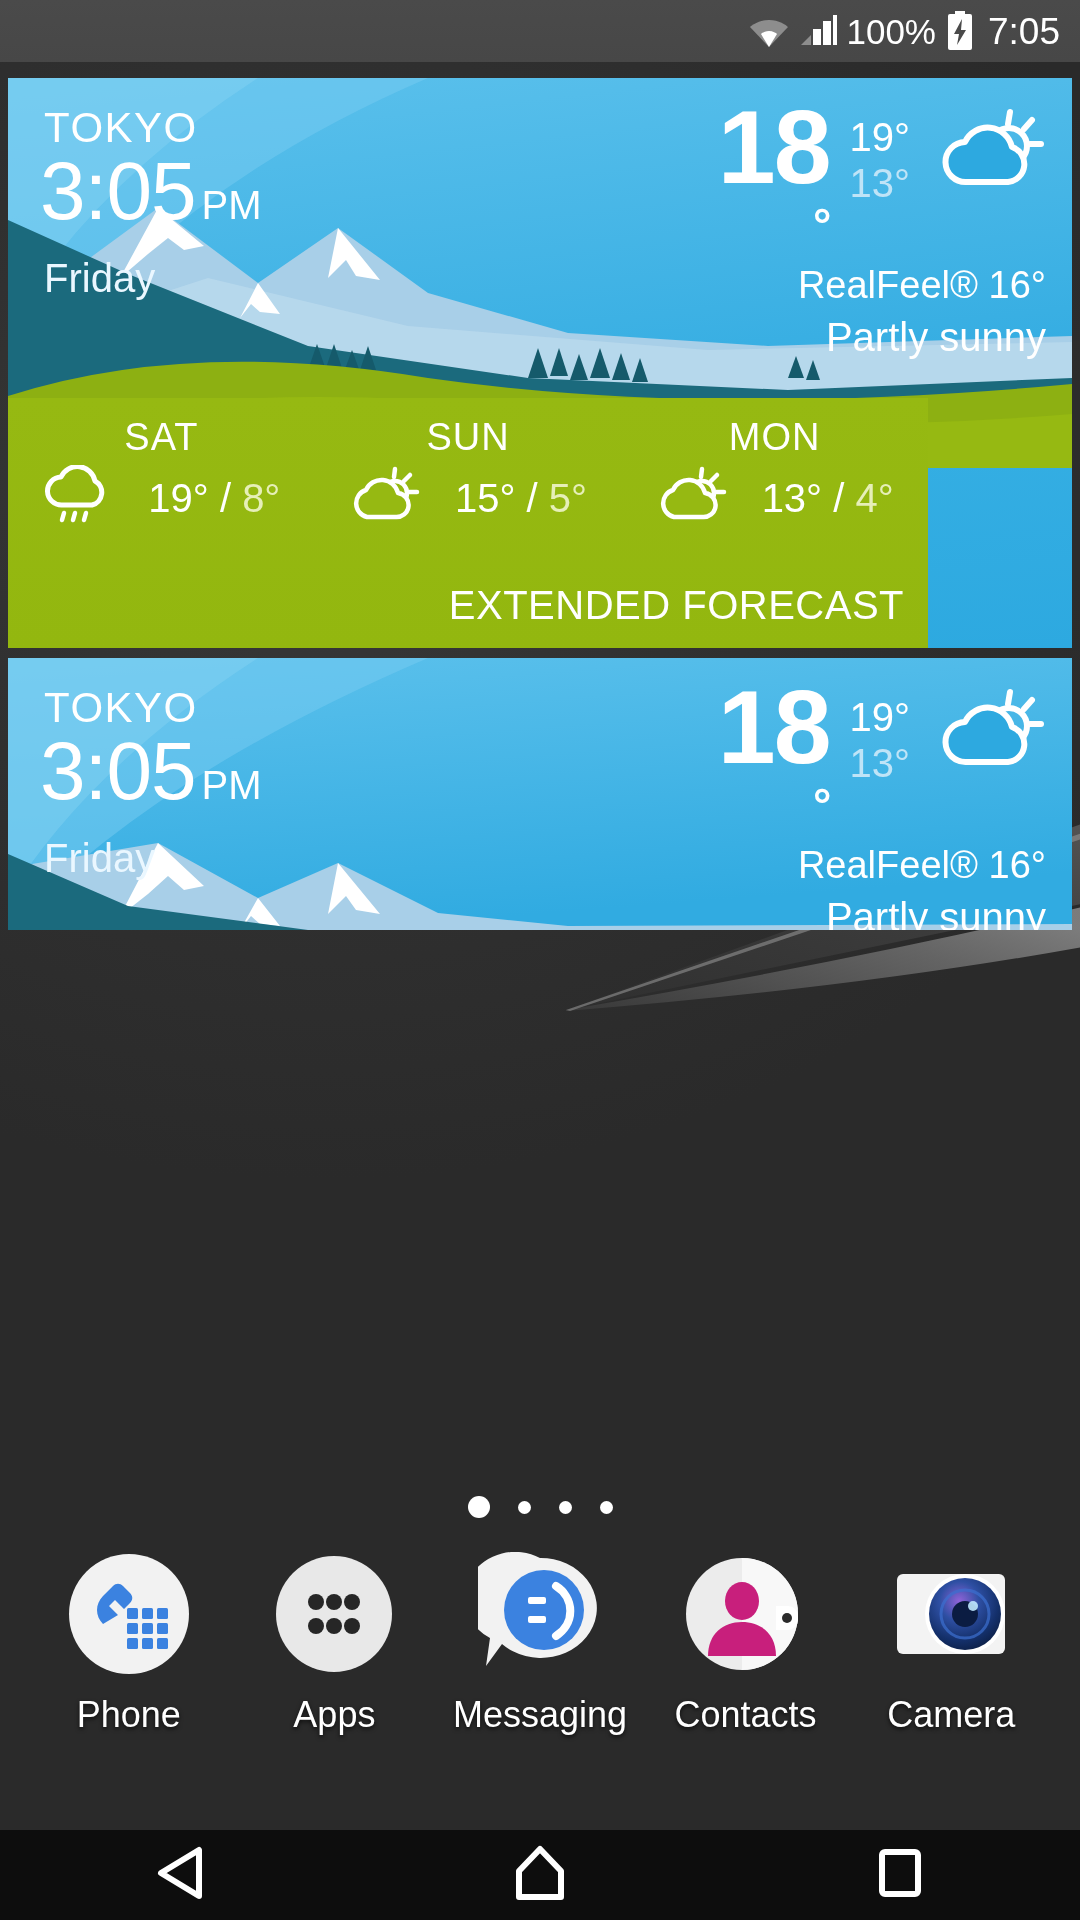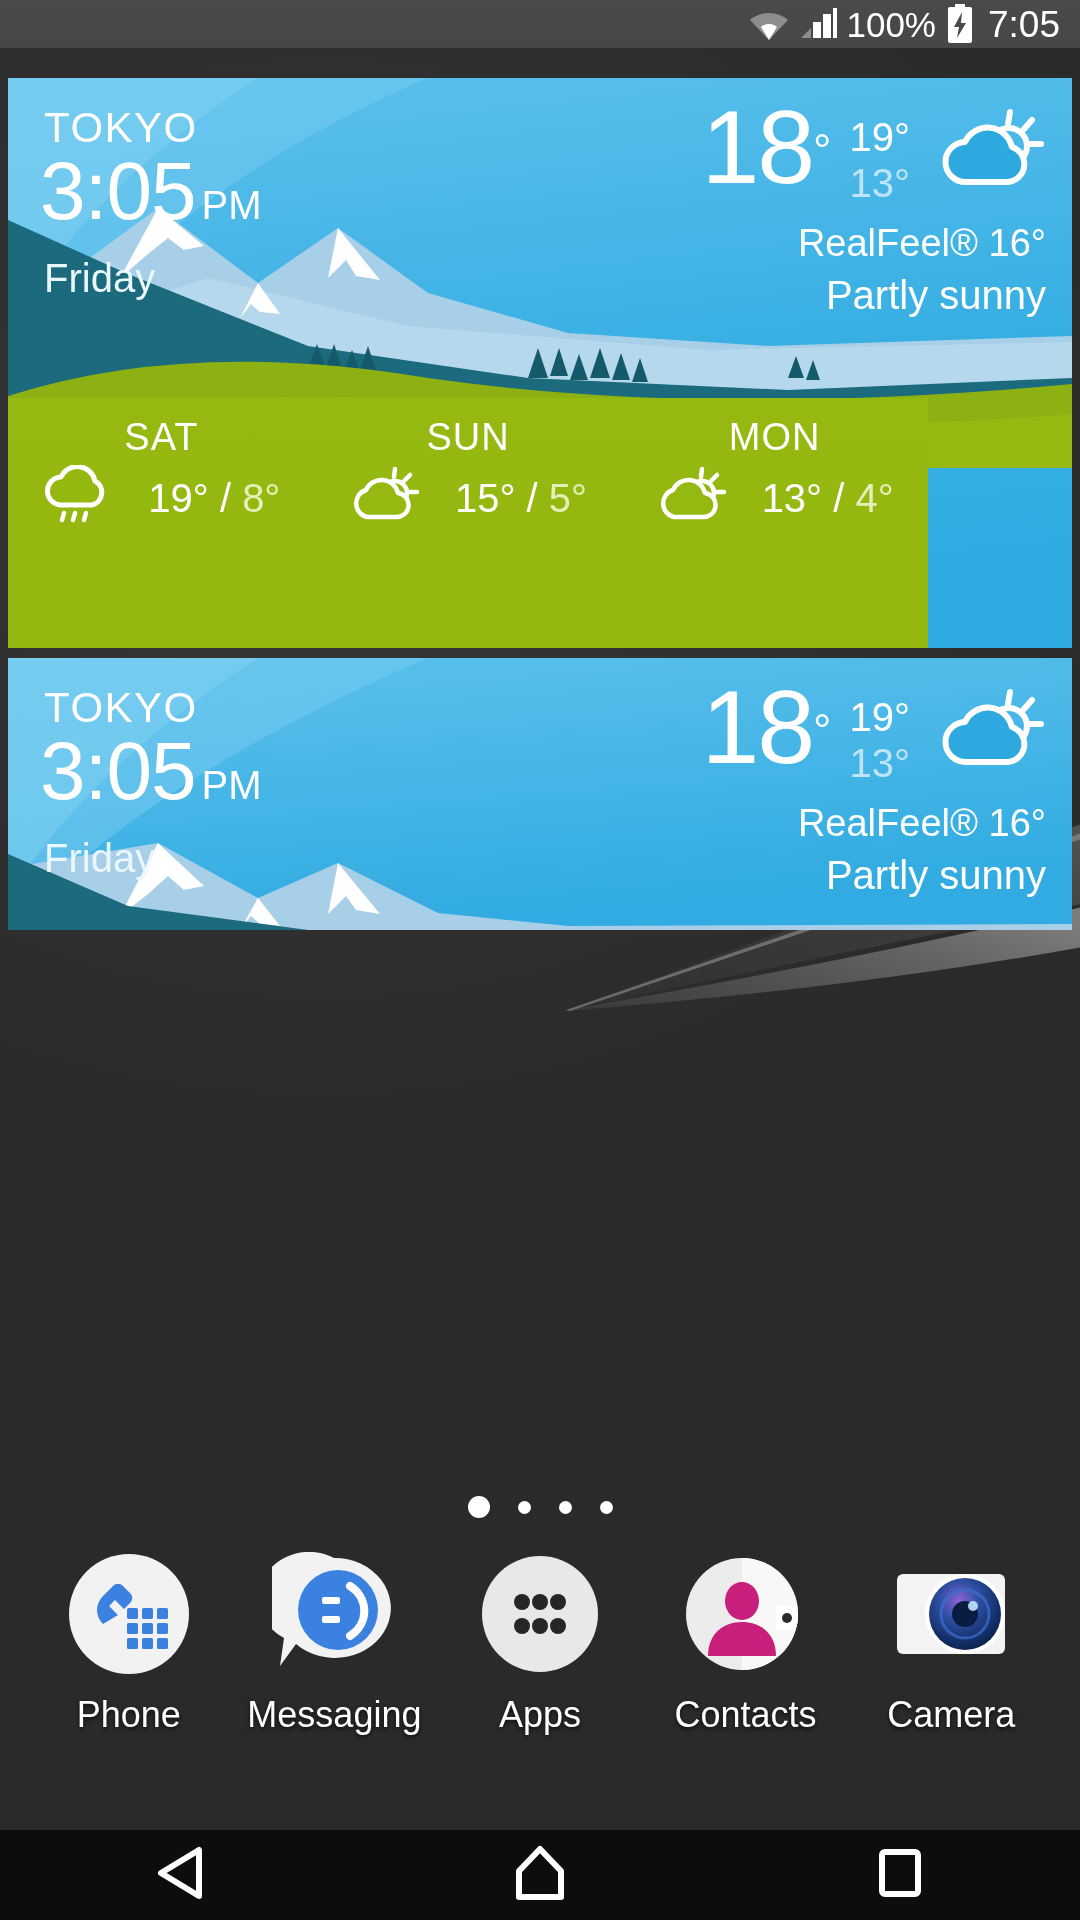--- a/index.html
+++ b/index.html
@@ -19,21 +19,21 @@
       linear-gradient(160deg,#3b3b3b 0%,#2e2e2e 55%,#262626 100%);
   }
   #wp-wedge{
     position:absolute; left:560px; top:810px; width:560px; height:230px;
     overflow:hidden;
   }
   #wp-wedge svg{ display:block; }
 
   
   #statusbar{
-    position:absolute; left:0; top:0; width:1080px; height:48px;
+    position:absolute; left:0; top:0; width:1080px; height:62px;
     background:linear-gradient(180deg,#4a4a4a 0%,#474747 100%);
     display:flex; align-items:center; justify-content:flex-end;
     padding-right:20px; gap:9px;
     color:#fff;
   }
   #statusbar .sb-text{
     font-size:35px; color:#ffffff; letter-spacing:0px; line-height:1;
     font-family:"Liberation Sans", sans-serif;
   }
   #statusbar .clock{ font-size:37px; margin-left:4px; }
@@ -70,22 +70,22 @@
     position:absolute; left:36px; top:178px;
     font-size:40px; color:#eaf7ff; font-weight:400;
   }
 
   .wx-right{
     position:absolute; right:26px; top:22px;
     display:flex; flex-direction:column; align-items:flex-end;
   }
   .wx-toprow{ display:flex; align-items:flex-start; }
   .wx-cur{
-    font-size:104px; color:#ffffff; line-height:0.92; font-weight:400;
-    letter-spacing:-2px; display:flex; align-items:center;
+    font-size:104px; color:#ffffff; line-height:0.92; font-weight:700;
+    letter-spacing:-2px; display:flex; align-items:flex-end;flex-direction:column;
   }
   .wx-cur .deg{ font-size:46px; line-height:1; margin-top:6px; }
   .wx-hilo{
     margin-left:20px; margin-top:14px;
     display:flex; flex-direction:column; align-items:flex-start;
   }
   .wx-hi{ font-size:40px; color:#ffffff; line-height:1.15; }
   .wx-lo{ font-size:40px; color:#bfe4f7; line-height:1.15; }
   .wx-icon-main{ margin-left:26px; margin-top:6px; }
   .wx-realfeel{
@@ -322,20 +322,21 @@
               </g>
               <circle cx="46" cy="28" r="12" fill="none" stroke="#ffffff" stroke-width="4.5"></circle>
               <path d="M18 52 a14 14 0 0 1 -1 -27 a17 17 0 0 1 32 3 a12 12 0 0 1 -3 24 Z" fill="#96b912" stroke="#ffffff" stroke-width="4.5" stroke-linejoin="round"></path>
             </svg>
           </span>
           <span class="fc-temps"><span>13°</span><span> / </span><span class="lo">4°</span></span>
         </span>
       </div>
 
     </div>
+    <div class="fc-ext">EXTENDED FORECAST</div>
   </div>
 </div>
 
 <div id="widget-small">
   <div class="scene">
     <svg width="1064" height="272" viewBox="0 0 1064 272">
       <defs>
         <linearGradient id="skyg2" x1="0" y1="0" x2="0.3" y2="1">
           <stop offset="0%" stop-color="#5cc1ec"></stop>
           <stop offset="100%" stop-color="#31abe1"></stop>
@@ -412,47 +413,47 @@
           <rect x="90" y="86" width="11" height="11" rx="1.5"></rect>
         </g>
       </svg>
     </span>
     <span class="dock-label">Phone</span>
   </div>
 
   <div class="dock-item">
     <span class="dock-icon">
       <svg width="124" height="124" viewBox="0 0 124 124">
-        <path d="M62 6 a56 50 0 1 1 -38 86 l-16 22 l4 -28 a50 46 0 0 1 50 -80 Z" fill="#f2f2f2"></path>
-        <circle cx="66" cy="58" r="40" fill="#3b82e0"></circle>
-        <g fill="#ffffff">
-          <rect x="50" y="45" width="18" height="7" rx="2"></rect>
-          <rect x="50" y="64" width="18" height="7" rx="2"></rect>
-        </g>
-        <path d="M78 34 a32 30 0 0 1 0 50" fill="none" stroke="#ffffff" stroke-width="8" stroke-linecap="round"></path>
-      </svg>
-    </span>
-    <span class="dock-label">Messaging</span>
-  </div>
-
-  <div class="dock-item">
-    <span class="dock-icon">
-      <svg width="124" height="124" viewBox="0 0 124 124">
         <circle cx="62" cy="62" r="58" fill="#e8e8e8"></circle>
         <g fill="#262626">
           <circle cx="44" cy="50" r="8"></circle>
           <circle cx="62" cy="50" r="8"></circle>
           <circle cx="80" cy="50" r="8"></circle>
           <circle cx="44" cy="74" r="8"></circle>
           <circle cx="62" cy="74" r="8"></circle>
           <circle cx="80" cy="74" r="8"></circle>
         </g>
       </svg>
     </span>
     <span class="dock-label">Apps</span>
+  </div>
+
+  <div class="dock-item">
+    <span class="dock-icon">
+      <svg width="124" height="124" viewBox="0 0 124 124">
+        <path d="M62 6 a56 50 0 1 1 -38 86 l-16 22 l4 -28 a50 46 0 0 1 50 -80 Z" fill="#f2f2f2"></path>
+        <circle cx="66" cy="58" r="40" fill="#3b82e0"></circle>
+        <g fill="#ffffff">
+          <rect x="50" y="45" width="18" height="7" rx="2"></rect>
+          <rect x="50" y="64" width="18" height="7" rx="2"></rect>
+        </g>
+        <path d="M78 34 a32 30 0 0 1 0 50" fill="none" stroke="#ffffff" stroke-width="8" stroke-linecap="round"></path>
+      </svg>
+    </span>
+    <span class="dock-label">Messaging</span>
   </div>
 
   <div class="dock-item">
     <span class="dock-icon">
       <svg width="124" height="124" viewBox="0 0 124 124">
         <circle cx="58" cy="62" r="56" fill="#ececec"></circle>
         <path d="M58 6 a56 56 0 0 1 0 112 Z" fill="#f8f8f8"></path>
         <path d="M58 30 a17 19 0 0 1 17 19 a17 19 0 0 1 -17 19 a17 19 0 0 1 -17 -19 a17 19 0 0 1 17 -19 Z" fill="#c81f7c"></path>
         <path d="M24 104 c0 -22 15 -34 34 -34 c19 0 34 12 34 34 Z" fill="#c81f7c"></path>
         <path d="M104 54 a10 10 0 0 1 10 10 l0 4 a10 10 0 0 1 -10 10 l-12 0 l0 -24 Z" fill="#ffffff"></path>

